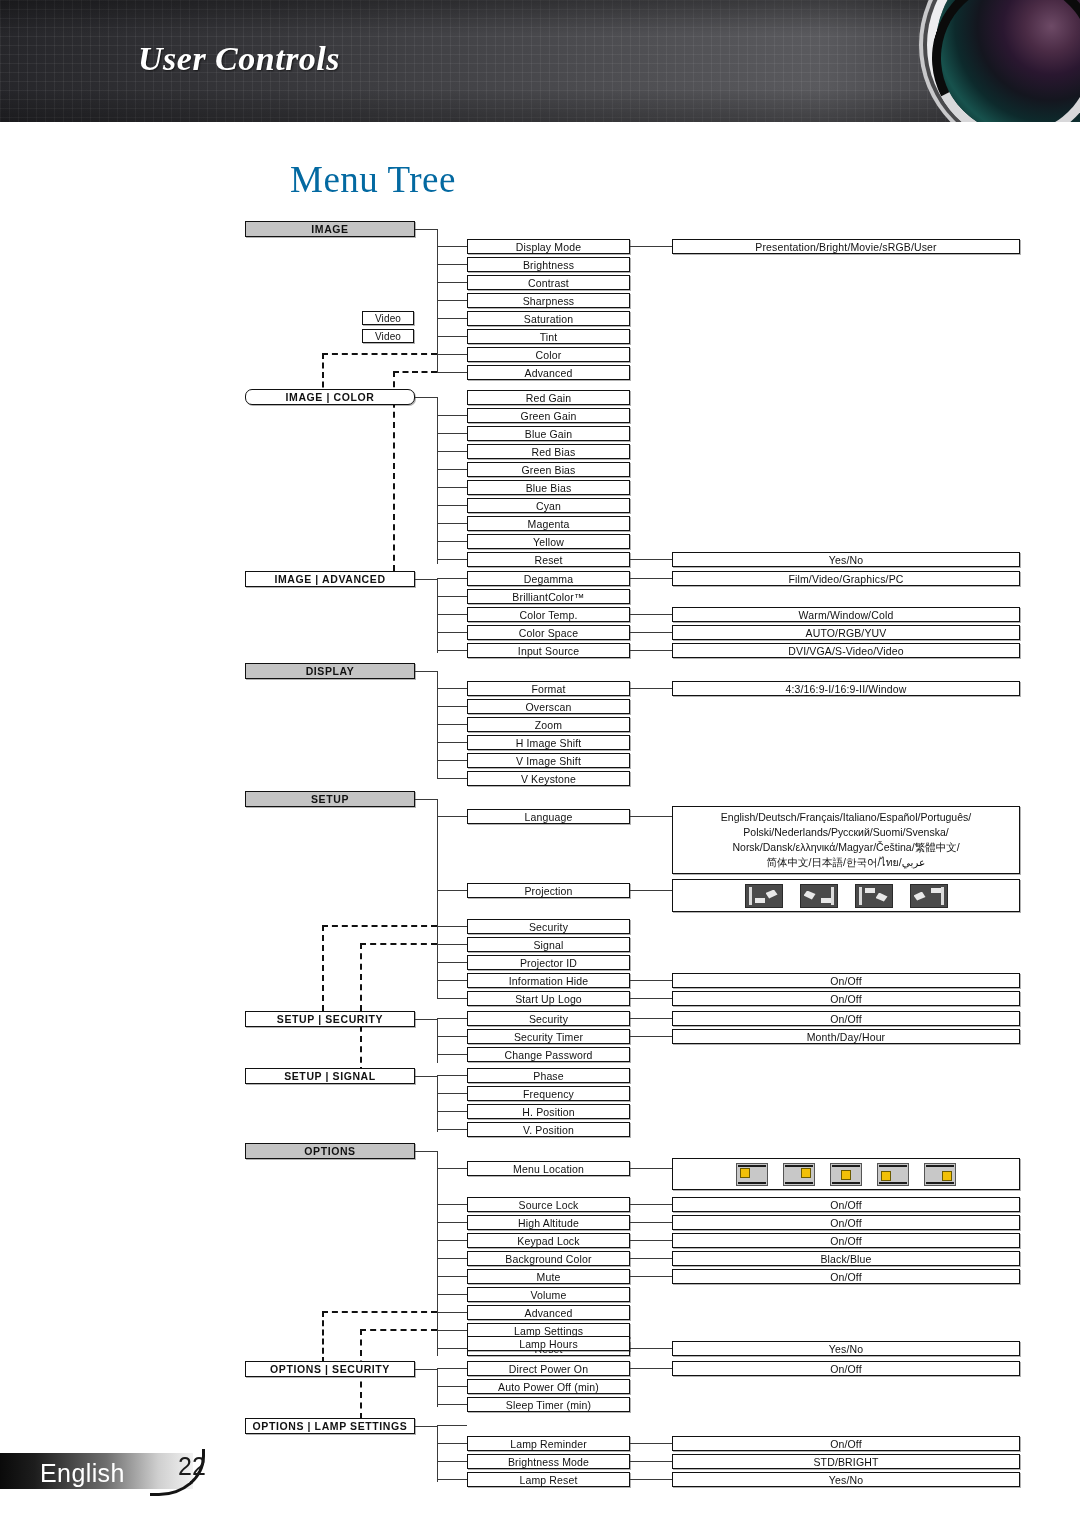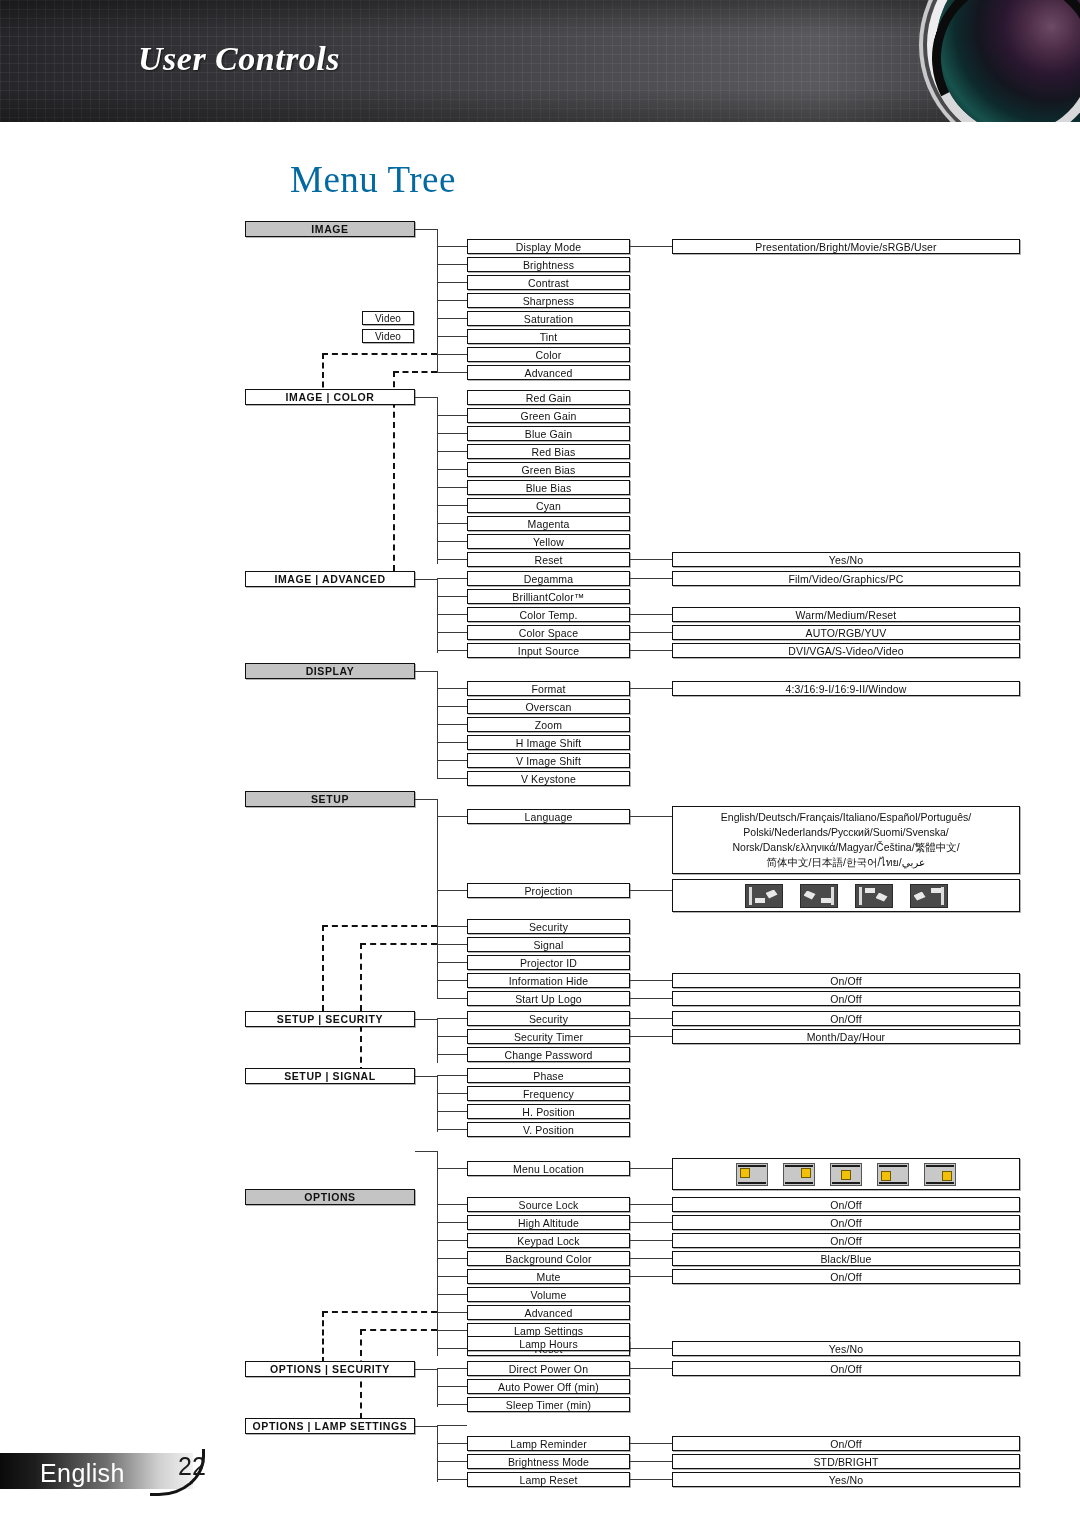--- a/index.html
+++ b/index.html
@@ -174,21 +174,21 @@
 
   <div class="ln lnh" style="left:630px;top:246px;width:42px;"></div>
   <div class="box val" style="left:672px;top:239px;">Presentation/Bright/Movie/sRGB/User</div>
 
   <div class="dash-h" style="left:322px;top:353px;width:115px;"></div>
   <div class="dash-v" style="left:322px;top:353px;height:44px;"></div>
 
   <div class="dot-h" style="left:393px;top:371px;width:44px;"></div>
   <div class="dot-v" style="left:393px;top:371px;height:200px;"></div>
 
-  <div class="box hdr" style="left:245px;top:389px;">IMAGE | COLOR</div>
+  <div class="box hdr" style="left:245px;top:389px;border-radius:7px;">IMAGE | COLOR</div>
   <div class="ln lnh" style="left:415px;top:397px;width:22px;"></div>
   <div class="ln lnv" style="left:437px;top:397px;height:167px;"></div>
 
   <div class="box item" style="left:467px;top:390px;">Red Gain</div>
   <div class="box item" style="left:467px;top:408px;">Green Gain</div>
   <div class="box item" style="left:467px;top:426px;">Blue Gain</div>
   <div class="box item" style="left:467px;top:444px;padding-left:10px;">Red Bias</div>
   <div class="box item" style="left:467px;top:462px;">Green Bias</div>
   <div class="box item" style="left:467px;top:480px;">Blue Bias</div>
   <div class="box item" style="left:467px;top:498px;">Cyan</div>
@@ -221,21 +221,21 @@
 
   <div class="ln lnh" style="left:437px;top:578px;width:30px;"></div>
   <div class="ln lnh" style="left:437px;top:596px;width:30px;"></div>
   <div class="ln lnh" style="left:437px;top:614px;width:30px;"></div>
   <div class="ln lnh" style="left:437px;top:632px;width:30px;"></div>
   <div class="ln lnh" style="left:437px;top:650px;width:30px;"></div>
 
   <div class="ln lnh" style="left:630px;top:578px;width:42px;"></div>
   <div class="box val" style="left:672px;top:571px;">Film/Video/Graphics/PC</div>
   <div class="ln lnh" style="left:630px;top:614px;width:42px;"></div>
-  <div class="box val" style="left:672px;top:607px;">Warm/Medium/Reset</div>
+  <div class="box val" style="left:672px;top:607px;">Warm/Window/Cold</div>
   <div class="ln lnh" style="left:630px;top:632px;width:42px;"></div>
   <div class="box val" style="left:672px;top:625px;">AUTO/RGB/YUV</div>
   <div class="ln lnh" style="left:630px;top:650px;width:42px;"></div>
   <div class="box val" style="left:672px;top:643px;">DVI/VGA/S-Video/Video</div>
 
   <div class="box hdr fill" style="left:245px;top:663px;">DISPLAY</div>
   <div class="ln lnh" style="left:415px;top:671px;width:22px;"></div>
   <div class="ln lnv" style="left:437px;top:671px;height:107px;"></div>
 
   <div class="box item" style="left:467px;top:681px;">Format</div>
@@ -342,21 +342,21 @@
   <div class="box item" style="left:467px;top:1068px;">Phase</div>
   <div class="box item" style="left:467px;top:1086px;">Frequency</div>
   <div class="box item" style="left:467px;top:1104px;">H. Position</div>
   <div class="box item" style="left:467px;top:1122px;">V. Position</div>
 
   <div class="ln lnh" style="left:437px;top:1075px;width:30px;"></div>
   <div class="ln lnh" style="left:437px;top:1093px;width:30px;"></div>
   <div class="ln lnh" style="left:437px;top:1111px;width:30px;"></div>
   <div class="ln lnh" style="left:437px;top:1129px;width:30px;"></div>
 
-  <div class="box hdr fill" style="left:245px;top:1143px;margin-top:46px;">OPTIONS</div>
+  <div class="box hdr fill" style="left:245px;top:1143px;">OPTIONS</div>
   <div class="ln lnh" style="left:415px;top:1151px;width:22px;"></div>
   <div class="ln lnv" style="left:437px;top:1151px;height:205px;"></div>
 
   <div class="box item" style="left:467px;top:1161px;">Menu Location</div>
   <div class="box item" style="left:467px;top:1197px;">Source Lock</div>
   <div class="box item" style="left:467px;top:1215px;">High Altitude</div>
   <div class="box item" style="left:467px;top:1233px;">Keypad Lock</div>
   <div class="box item" style="left:467px;top:1251px;">Background Color</div>
   <div class="box item" style="left:467px;top:1269px;">Mute</div>
   <div class="box item" style="left:467px;top:1287px;">Volume</div>

